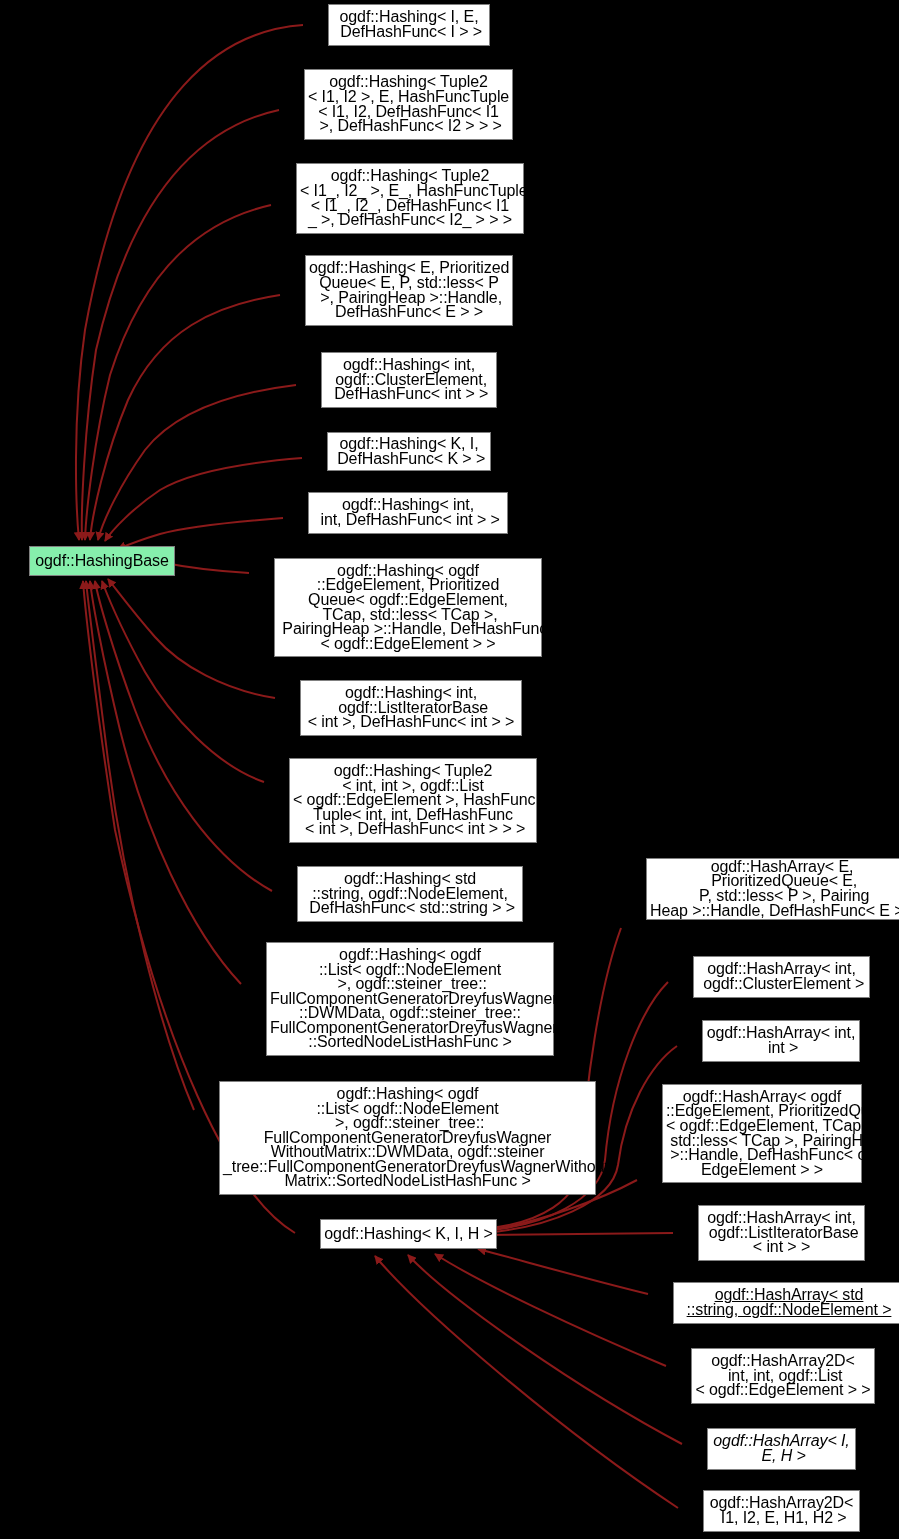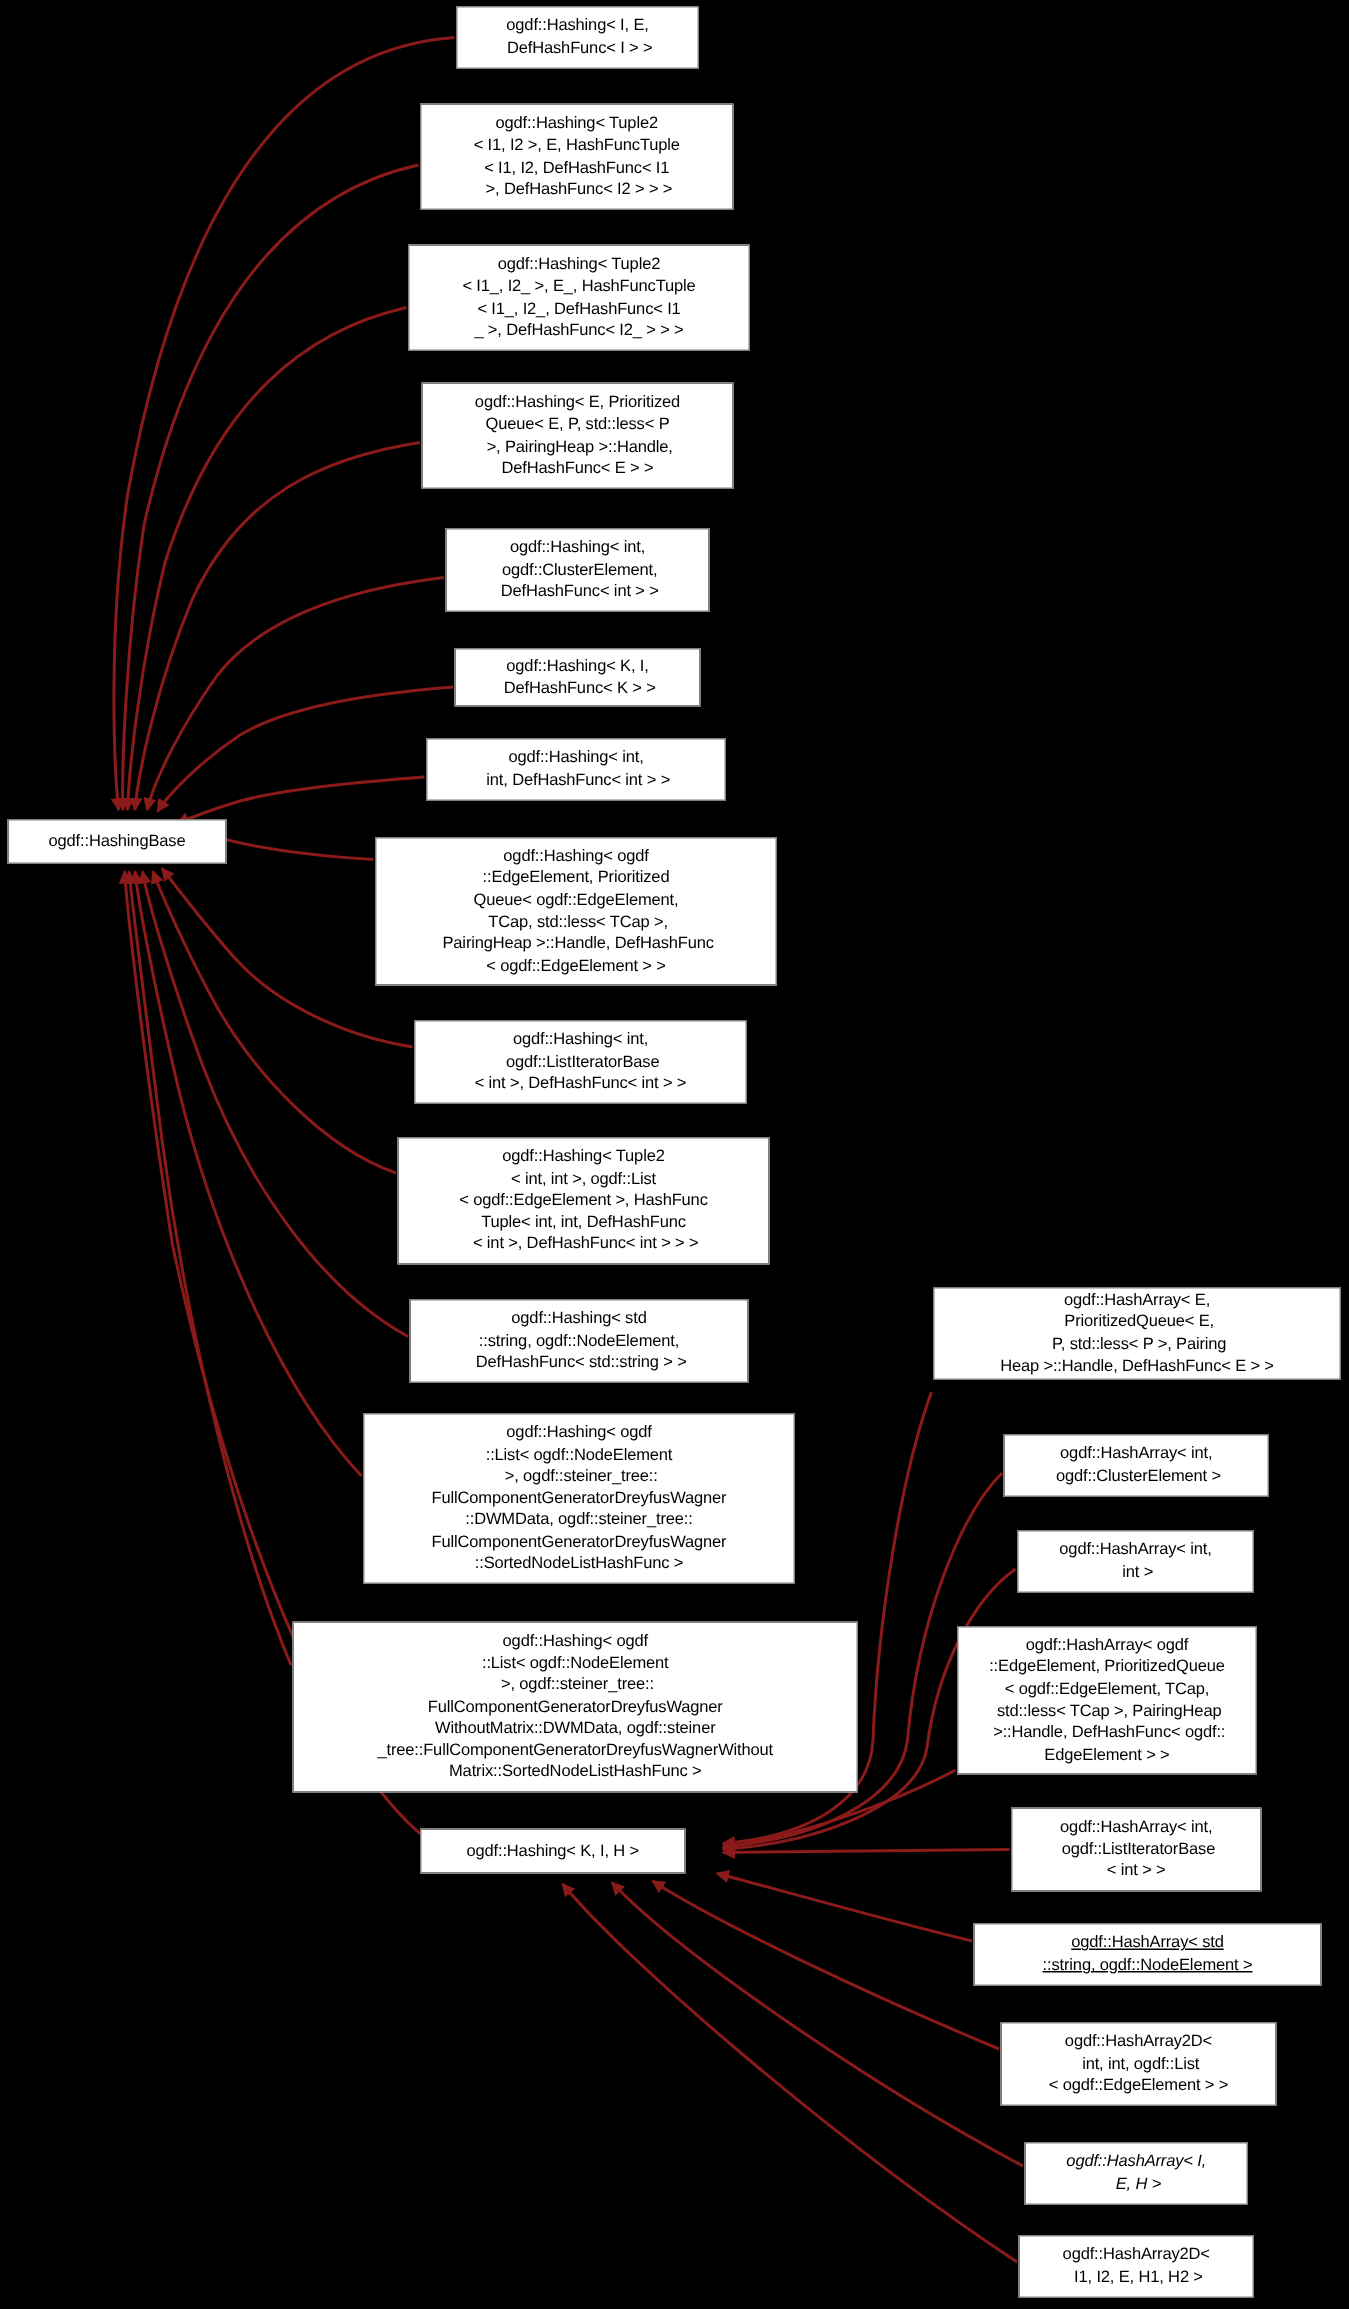--- a/index.html
+++ b/index.html
@@ -22,33 +22,34 @@
     width: 899px;
     height: 1539px;
     pointer-events: none;
   }
   .node {
     position: absolute;
     box-sizing: border-box;
     background: #ffffff;
     border: 1px solid #808080;
     color: #000000;
-    font-size: 11px;
+    font-size: 16px;
     line-height: 14.6px;
     text-align: center;
     display: flex;
     align-items: center;
     justify-content: center;
     padding: 14px 3px;
     white-space: pre;
     letter-spacing: -0.1px;
     z-index: 3;
+    margin-left: 24px;
   }
   .node.root {
-    background: #ffffff;
+    background: #86efac;
     border: 1px solid #808080;
   }
   .node .lbl {
     display: block;
     width: 100%;
   }
 </style>
 </head>
 <body>
 
@@ -132,21 +133,21 @@
 ::DWMData, ogdf::steiner_tree::
 FullComponentGeneratorDreyfusWagner
 ::SortedNodeListHashFunc &gt;</span></div>
       <div class="node" style="left: 195px; top: 1081px; width: 377px; height: 114px;"><span class="lbl">ogdf::Hashing&lt; ogdf
 ::List&lt; ogdf::NodeElement
  &gt;, ogdf::steiner_tree::
 FullComponentGeneratorDreyfusWagner
 WithoutMatrix::DWMData, ogdf::steiner
 _tree::FullComponentGeneratorDreyfusWagnerWithout
 Matrix::SortedNodeListHashFunc &gt;</span></div>
-      <div class="node" style="left: 280px; top: 1219px; width: 177px; height: 28px;"><span class="lbl">ogdf::Hashing&lt; K, I, H &gt;</span></div>
+      <div class="node" style="left: 296px; top: 1219px; width: 177px; height: 28px;"><span class="lbl">ogdf::Hashing&lt; K, I, H &gt;</span></div>
       <div class="node" style="left: 622px; top: 858px; width: 272px; height: 62px;"><span class="lbl">ogdf::HashArray&lt; E,
  PrioritizedQueue&lt; E,
  P, std::less&lt; P &gt;, Pairing
 Heap &gt;::Handle, DefHashFunc&lt; E &gt; &gt;</span></div>
       <div class="node" style="left: 669px; top: 956px; width: 177px; height: 42px;"><span class="lbl">ogdf::HashArray&lt; int,
  ogdf::ClusterElement &gt;</span></div>
       <div class="node" style="left: 678px; top: 1020px; width: 158px; height: 42px;"><span class="lbl">ogdf::HashArray&lt; int,
  int &gt;</span></div>
       <div class="node" style="left: 638px; top: 1084px; width: 200px; height: 99px;"><span class="lbl">ogdf::HashArray&lt; ogdf
 ::EdgeElement, PrioritizedQueue

